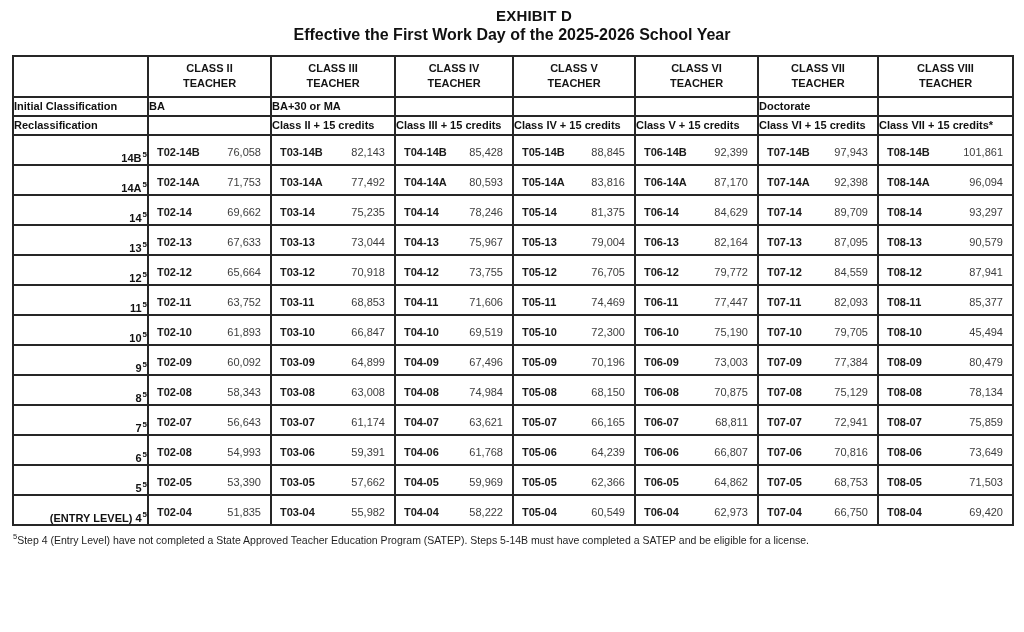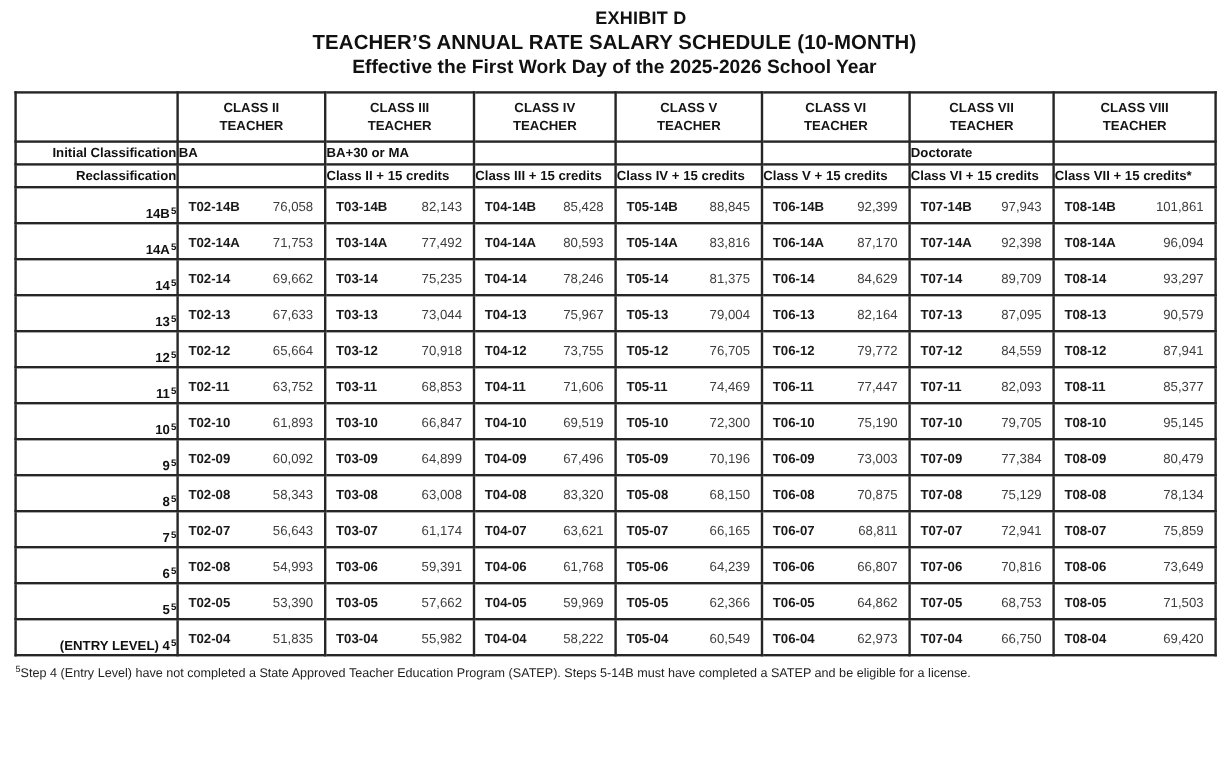--- a/index.html
+++ b/index.html
@@ -45,21 +45,21 @@
   .class-header {
     font-weight: bold;
     text-align: center;
     vertical-align: middle;
     height: 39px;
     line-height: 1.4;
     color: #151515;
   }
   .corner-cell { height: 39px; }
   .row-label {
-    text-align: right;
+    text-align: left;
     font-weight: bold;
     padding: 0 0 1px 3px;
     height: 17px;
     vertical-align: middle;
     font-size: 11.5px;
   }
   .qual-cell {
     text-align: left;
     font-weight: bold;
     vertical-align: middle;
@@ -95,21 +95,20 @@
   }
   .footnotes sup { font-size: 7.5px; }
 </style>
 </head>
 <body>
 
 <div class="page">
 
   <div class="title-block">
     <div class="title-line1">EXHIBIT D</div>
-    <div class="title-line2">TEACHER’S ANNUAL RATE SALARY SCHEDULE (10-MONTH)</div>
     <div class="title-line3">Effective the First Work Day of the 2025-2026 School Year</div>
   </div>
 
   <table class="salary">
     <colgroup>
       <col style="width:135px">
       <col style="width:123px">
       <col style="width:124px">
       <col style="width:118px">
       <col style="width:122px">
@@ -475,21 +474,21 @@
           </td>
           <td>
             <div class="pair">
               <span class="code">T07-10</span>
               <span class="val">79,705</span>
             </div>
           </td>
           <td>
             <div class="pair">
               <span class="code">T08-10</span>
-              <span class="val">95,145</span>
+              <span class="val">45,494</span>
             </div>
           </td>
         </tr>
         <tr>
           <td class="step-cell"><span>9</span><sup>5</sup></td>
           <td>
             <div class="pair">
               <span class="code">T02-09</span>
               <span class="val">60,092</span>
             </div>
@@ -541,21 +540,21 @@
           </td>
           <td>
             <div class="pair">
               <span class="code">T03-08</span>
               <span class="val">63,008</span>
             </div>
           </td>
           <td>
             <div class="pair">
               <span class="code">T04-08</span>
-              <span class="val">83,320</span>
+              <span class="val">74,984</span>
             </div>
           </td>
           <td>
             <div class="pair">
               <span class="code">T05-08</span>
               <span class="val">68,150</span>
             </div>
           </td>
           <td>
             <div class="pair">

